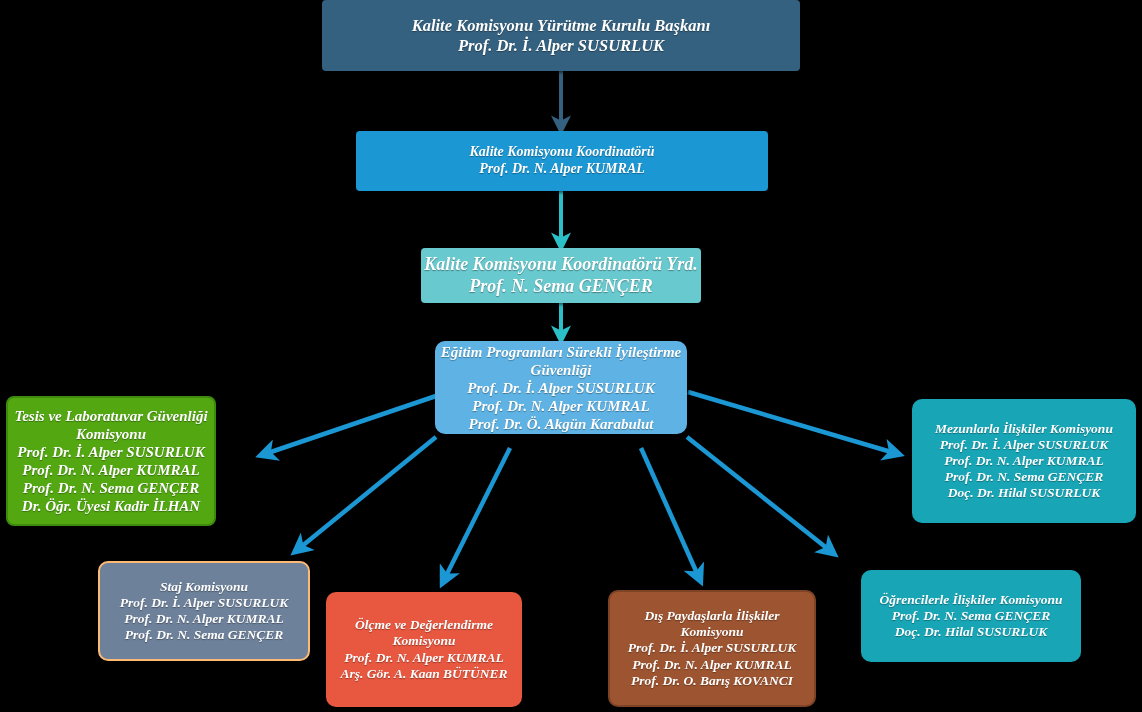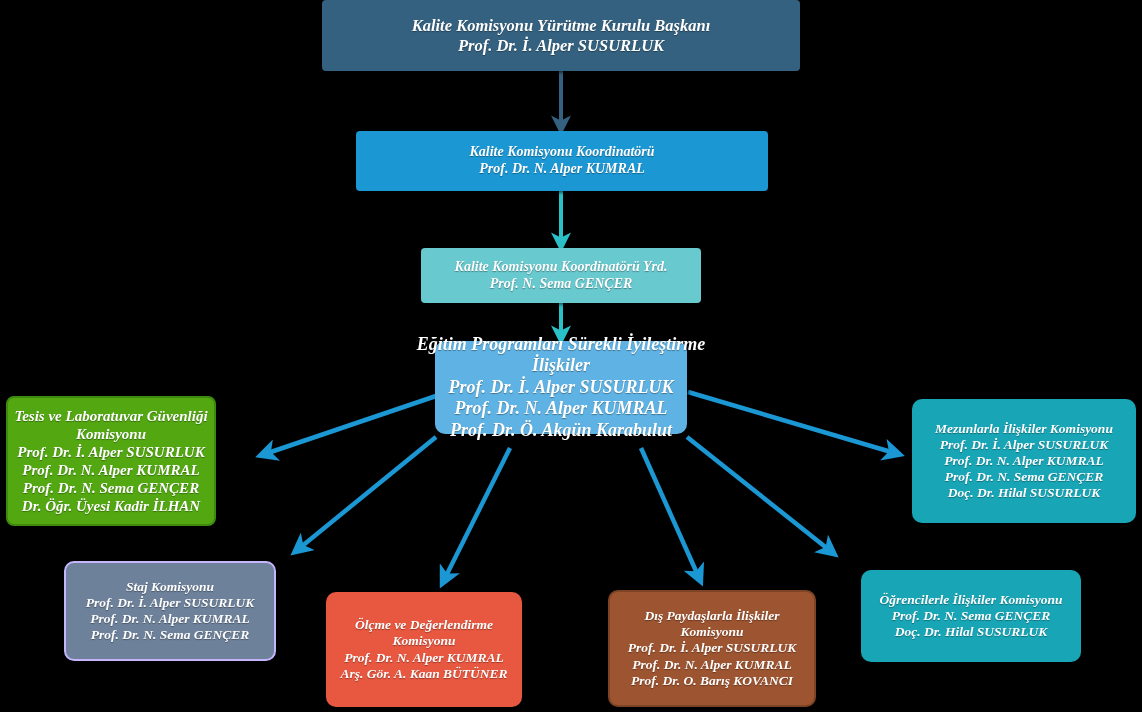--- a/index.html
+++ b/index.html
@@ -54,49 +54,49 @@
     left: 356px; top: 131px; width: 412px; height: 60px;
     background: #1B97D4;
     border-radius: 4px;
     font-size: 14px;
     box-shadow: 2px 2px 3px rgba(0,0,0,0.55);
   }
   .n-vice {
     left: 421px; top: 248px; width: 280px; height: 55px;
     background: #68C9CE;
     border-radius: 4px;
-    font-size: 14px;
+    font-size: 18px;
     box-shadow: 2px 2px 3px rgba(0,0,0,0.5);
   }
   .n-hub {
     left: 435px; top: 341px; width: 252px; height: 93px;
     background: #5FB3E4;
     border-radius: 10px;
-    font-size: 18px;
+    font-size: 15px;
     box-shadow: 2px 2px 3px rgba(0,0,0,0.5);
   }
   .n-lab {
     left: 6px; top: 396px; width: 210px; height: 130px;
     background: #53A812;
     border: 2px solid #3E8A0C;
     border-radius: 8px;
     font-size: 15px;
     box-shadow: 2px 2px 4px rgba(0,0,0,0.55);
   }
   .n-alumni {
     left: 912px; top: 399px; width: 224px; height: 124px;
     background: #18A6B7;
     border-radius: 10px;
     font-size: 13.5px;
     box-shadow: 2px 2px 4px rgba(0,0,0,0.55);
   }
   .n-intern {
-    left: 64px; top: 561px; width: 212px; height: 100px;
+    left: 98px; top: 561px; width: 212px; height: 100px;
     background: #6D819A;
-    border: 2px solid #c4b5fd;
+    border: 2px solid #fdba74;
     border-radius: 10px;
     font-size: 13.5px;
     box-shadow: 2px 2px 4px rgba(0,0,0,0.55);
   }
   .n-assess {
     left: 326px; top: 592px; width: 196px; height: 115px;
     background: #E8573F;
     border-radius: 10px;
     font-size: 13.5px;
     box-shadow: 2px 2px 4px rgba(0,0,0,0.55);
@@ -165,21 +165,21 @@
     <span class="line">Prof. Dr. N. Alper KUMRAL</span>
   </div>
 
   <div class="node n-vice">
     <span class="line">Kalite Komisyonu Koordinatörü Yrd.</span>
     <span class="line">Prof. N. Sema GENÇER</span>
   </div>
 
   <div class="node n-hub">
     <span class="line">Eğitim Programları Sürekli İyileştirme</span>
-    <span class="line">İlişkiler</span>
+    <span class="line">Güvenliği</span>
     <span class="line">Prof. Dr. İ. Alper SUSURLUK</span>
     <span class="line">Prof. Dr. N. Alper KUMRAL</span>
     <span class="line">Prof. Dr. Ö. Akgün Karabulut</span>
   </div>
 
   <div class="node n-lab">
     <span class="line">Tesis ve Laboratuvar Güvenliği</span>
     <span class="line">Komisyonu</span>
     <span class="line">Prof. Dr. İ. Alper SUSURLUK</span>
     <span class="line">Prof. Dr. N. Alper KUMRAL</span>

